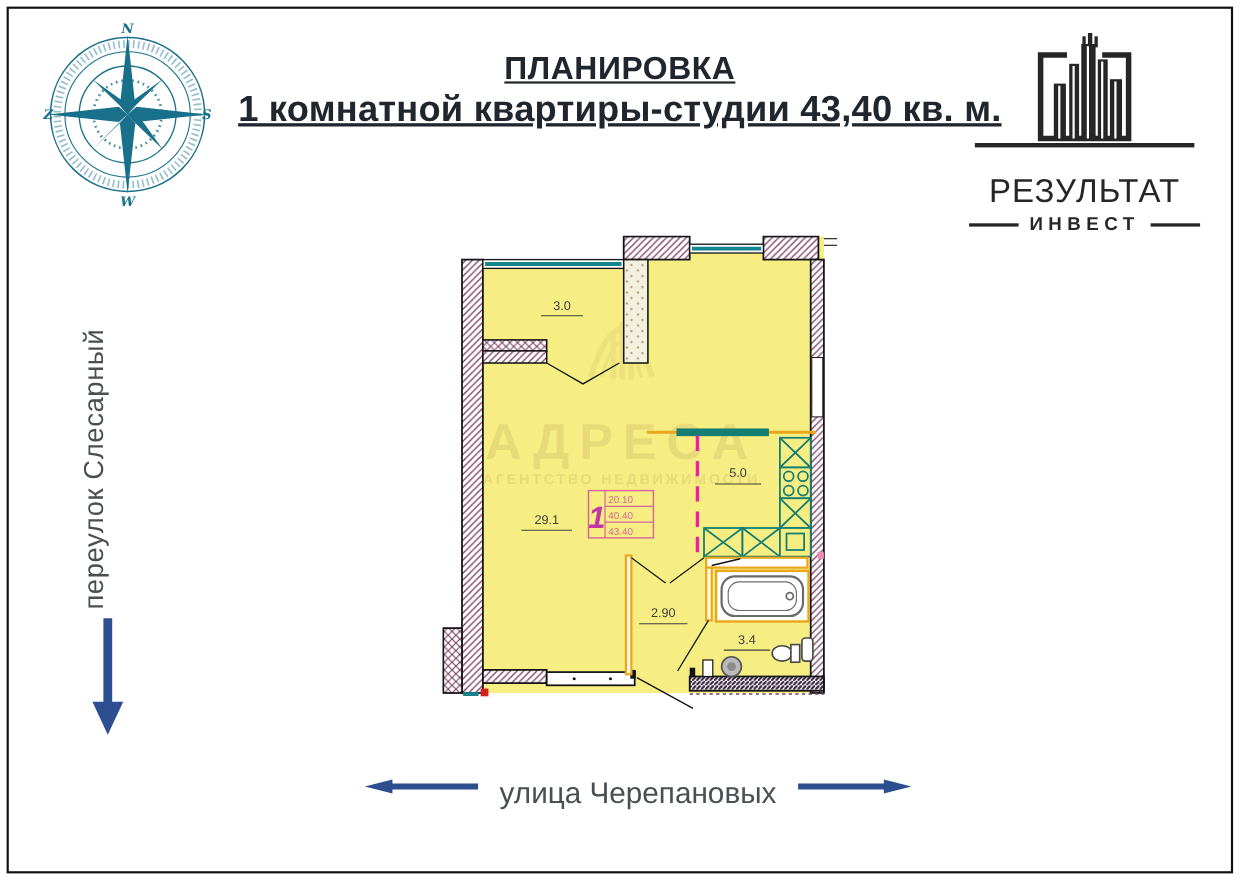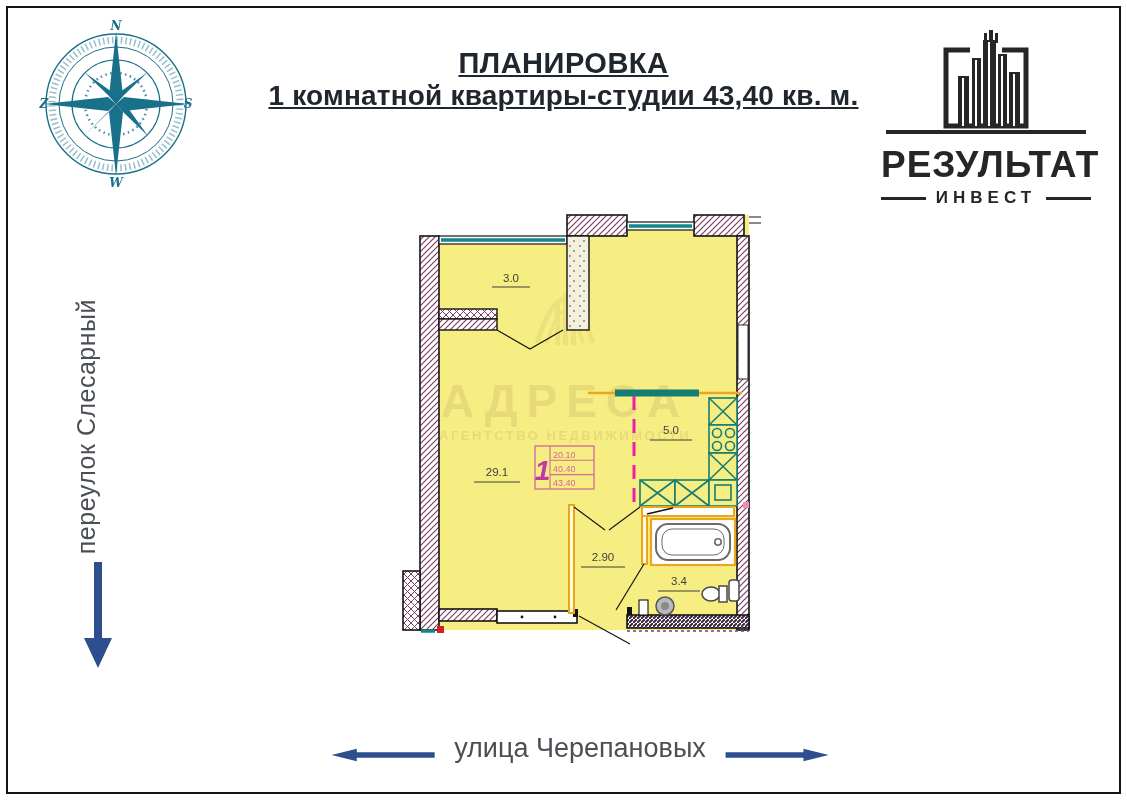--- a/index.html
+++ b/index.html
@@ -3,42 +3,42 @@
 <meta charset="utf-8">
 <style>
   html,body{margin:0;padding:0;background:#fff;}
   .page{position:relative;width:1127px;height:800px;background:#ffffff;overflow:hidden;
         font-family:"Liberation Sans",sans-serif;}
   .frame{position:absolute;inset:6px;border:2px solid #141414;pointer-events:none;}
 
   
   .title-block{position:absolute;left:0;right:0;top:48px;text-align:center;color:#20262e;text-decoration:underline;}
   .title-line1{font-size:29px;font-weight:800;letter-spacing:.5px;line-height:1.05;}
-  .title-line2{font-size:28px;font-weight:800;letter-spacing:.2px;line-height:1.25;}
+  .title-line2{font-size:33px;font-weight:800;letter-spacing:.2px;line-height:1.25;}
 
   
   .logo{position:absolute;right:36px;top:28px;width:210px;text-align:center;color:#262626;}
-  .logo-name{font-size:37px;font-weight:700;letter-spacing:1px;margin-top:0;}
+  .logo-name{font-size:30px;font-weight:400;letter-spacing:1px;margin-top:13px;}
   .logo-sub-row{display:flex;align-items:center;justify-content:center;gap:10px;margin-top:2px;text-align:right;}
   .logo-dash{display:inline-block;width:46px;height:3px;background:#262626;}
   .logo-sub{font-size:17px;font-weight:700;letter-spacing:5px;}
 
   
   .compass{position:absolute;left:38px;top:20px;width:156px;height:168px;}
 
   
   .street-left{position:absolute;left:58px;top:284px;width:56px;height:285px;
                display:flex;align-items:center;justify-content:center;}
   .street-left .label{writing-mode:vertical-rl;transform:rotate(180deg);
                font-size:25px;color:#4a4f54;white-space:nowrap;letter-spacing:.5px;}
   .street-left-arrow{position:absolute;left:80px;top:560px;width:36px;height:110px;}
 
   
   .street-bottom{position:absolute;left:330px;top:706px;width:500px;height:58px;
-                 display:flex;align-items:flex-end;justify-content:center;gap:18px;}
+                 display:flex;align-items:flex-start;justify-content:center;gap:18px;}
   .street-bottom .label{font-size:27px;color:#4a4f54;white-space:nowrap;}
 
   .plan{position:absolute;left:397px;top:203px;width:366px;height:446px;}
 </style>
 </head>
 <body>
 
 <div class="page">
   <div class="frame"></div>
 

